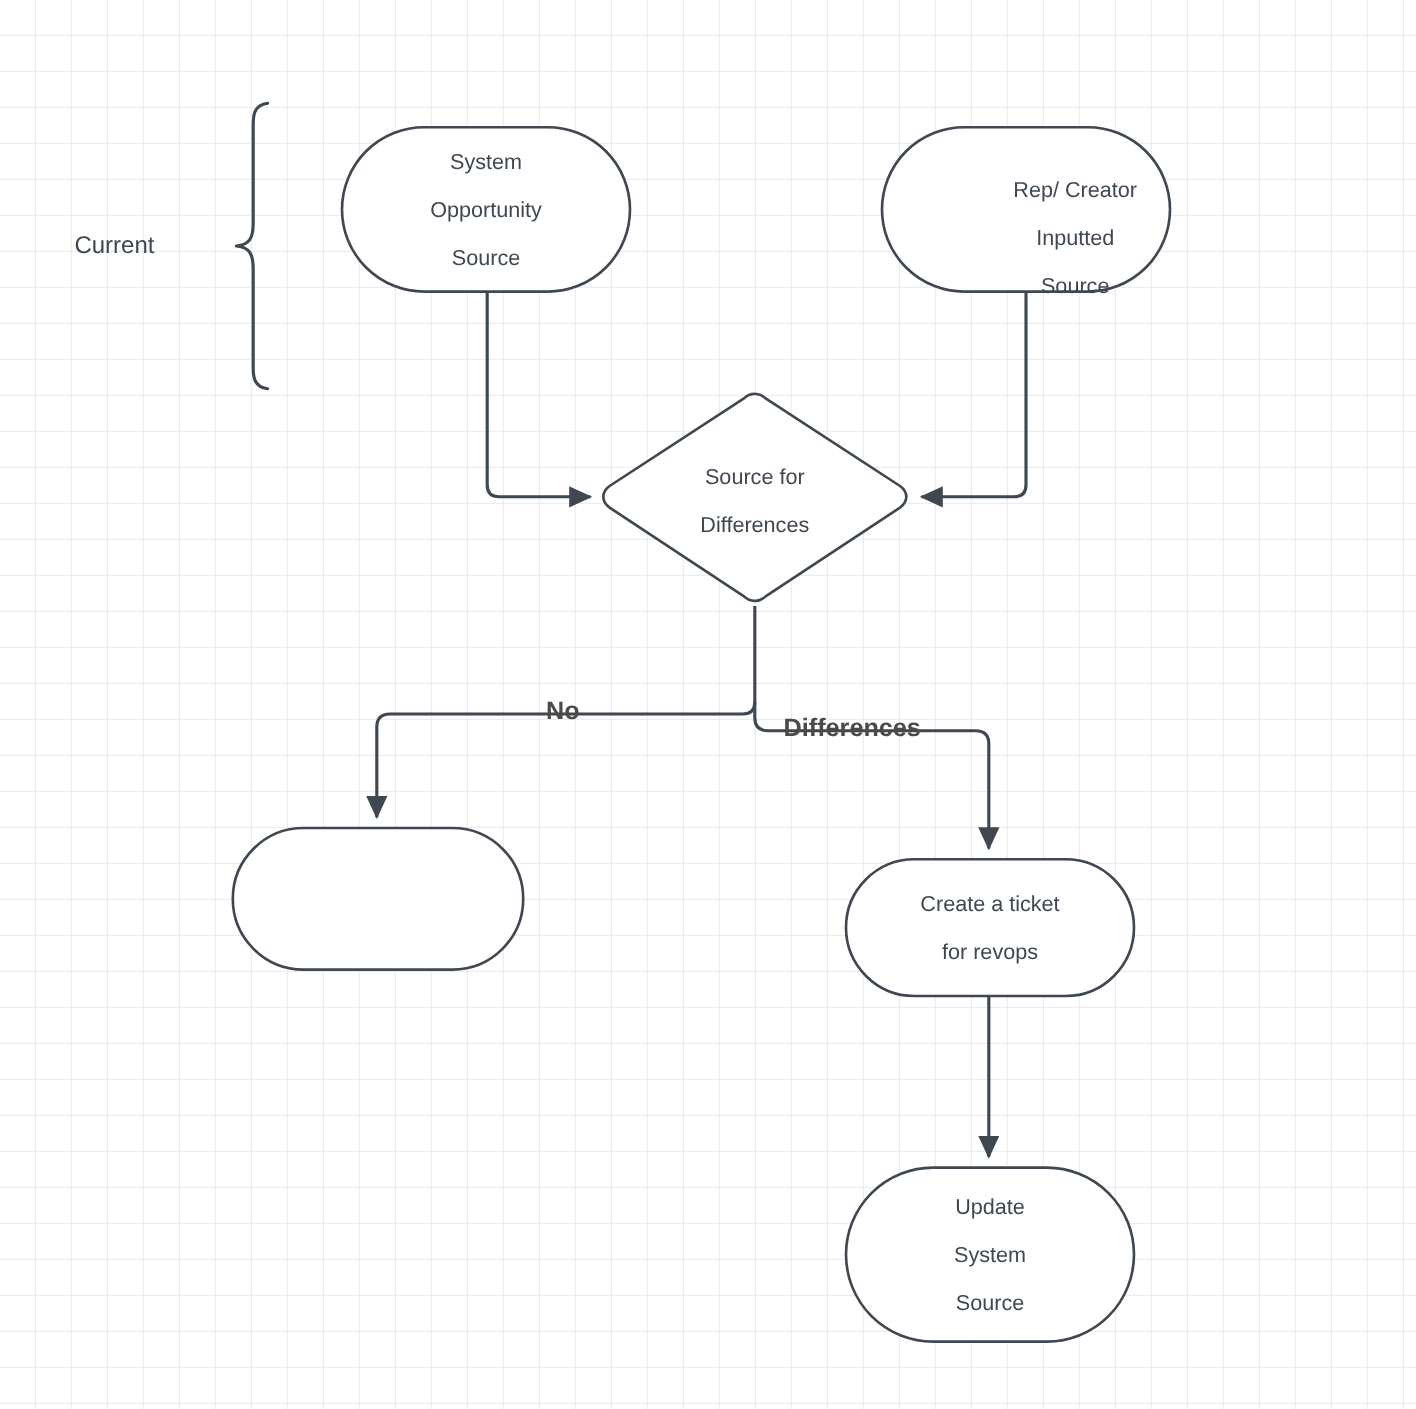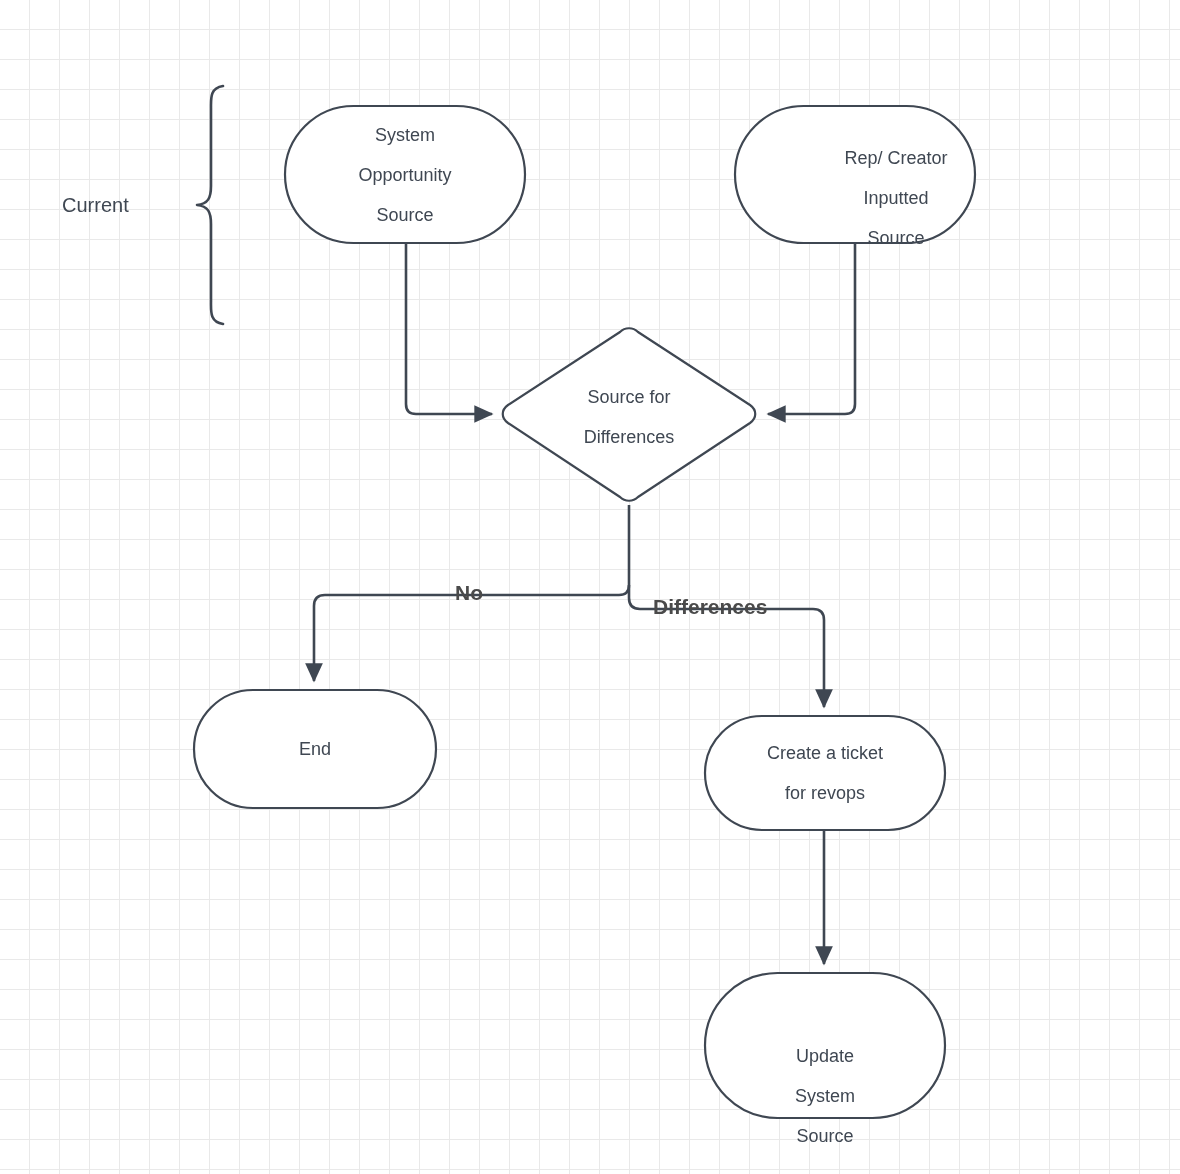--- a/index.html
+++ b/index.html
@@ -106,26 +106,25 @@
 Opportunity
 Source</div>
 
   <div class="node-label" style="left:766px; top:106px; width:260px; height:158px;margin-top:13px;">Rep/ Creator
 Inputted
 Source</div>
 
   <div class="node-label" style="left:500px; top:332px; width:258px; height:170px;">Source for
 Differences</div>
 
-  <div class="node-label" style="left:194px; top:690px; width:242px; height:118px;">End</div>
 
   <div class="node-label" style="left:700px; top:716px; width:250px; height:114px;">Create a ticket
 for revops</div>
 
-  <div class="node-label" style="left:705px; top:1023px; width:240px; height:145px;">Update
+  <div class="node-label" style="left:705px; top:973px; width:240px; height:145px;">Update
 System
 Source</div>
 
   <div class="edge-label" style="left:455px; top:581px;">No</div>
 
   <div class="edge-label" style="left:653px; top:595px;">Differences</div>
 
 </div>
 
 </body></html>

